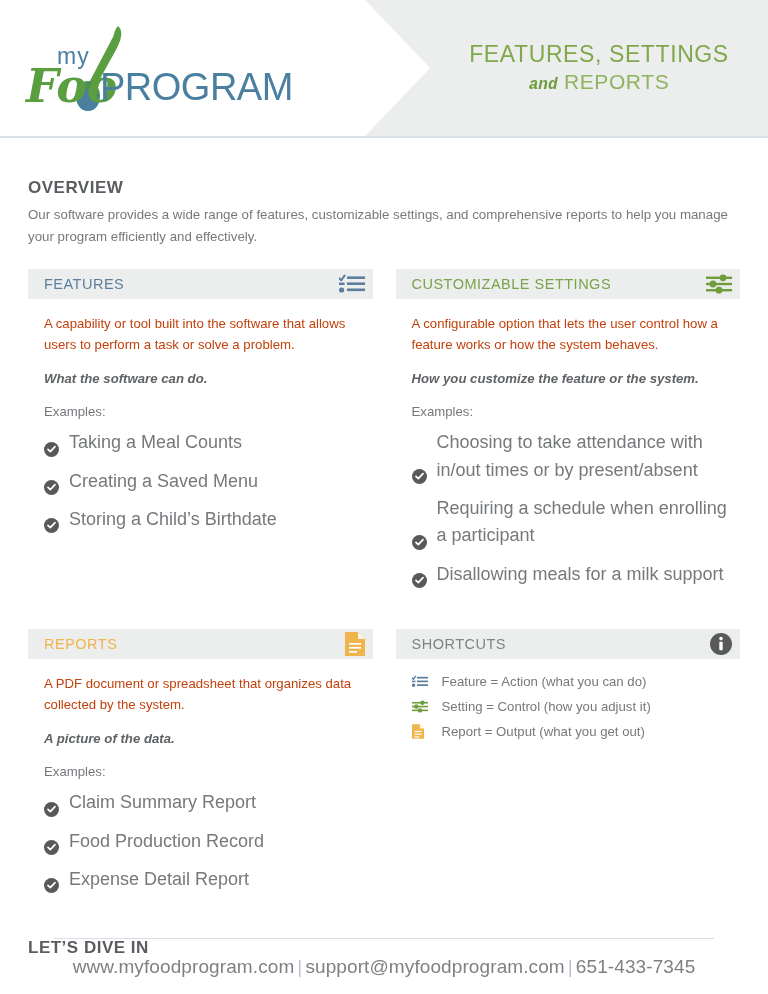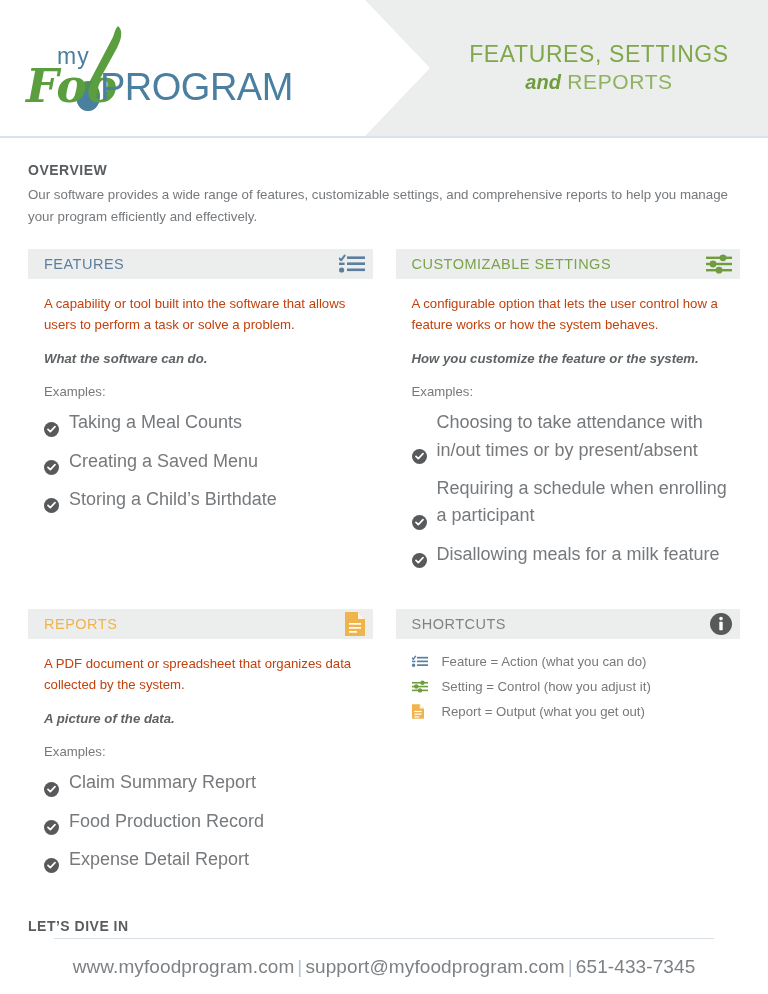--- a/index.html
+++ b/index.html
@@ -49,47 +49,47 @@
   .header-title .line2{
     font-size:21px;
     letter-spacing:0.6px;
     color:#8fb35f;
     font-weight:400;
   }
   .header-title .and{
     font-style:italic;
     font-weight:700;
     color:#6f9c3c;
-    font-family:Liberation Sans, sans-serif;
-    font-size:20px;
+    font-family:Liberation Mono, monospace;
+    font-size:16px;
     letter-spacing:0;
   }
   .header-rule{
     position:absolute;
     left:0;top:136px;
     width:768px;height:2px;
     background:#dbe2ea;
   }
 
   
   .body{
     position:absolute;
     left:0;top:138px;
     width:768px;
   }
 
   .overview{
     padding:24px 28px 0 28px;
   }
   .kicker{
-    font-size:14px;
+    font-size:17px;
     font-weight:700;
     letter-spacing:0.5px;
     color:#595d60;
-    margin:0 0 6px 0;
+    margin:16px 0 6px 0;
   }
   .para{
     font-size:13.3px;
     line-height:1.62;
     color:#76797c;
     margin:0;
     max-width:710px;
   }
 
   
@@ -329,21 +329,21 @@
                 </svg>
               </span>
             <span>Requiring a schedule when enrolling a participant</span>
           </li>
           <li>
             <span class="check">
                 <svg width="9" height="9" viewBox="0 0 9 9">
                   <path d="M1 4.4 L3.3 6.7 L8 1.6" stroke="#ffffff" stroke-width="1.7" fill="none" stroke-linecap="round" stroke-linejoin="round"></path>
                 </svg>
               </span>
-            <span>Disallowing meals for a milk feature</span>
+            <span>Disallowing meals for a milk support</span>
           </li>
         </ul>
       </div>
     </div>
   </div>
 
   <div class="cols row2">
 
     <div class="col">
       <div class="sec-head">

